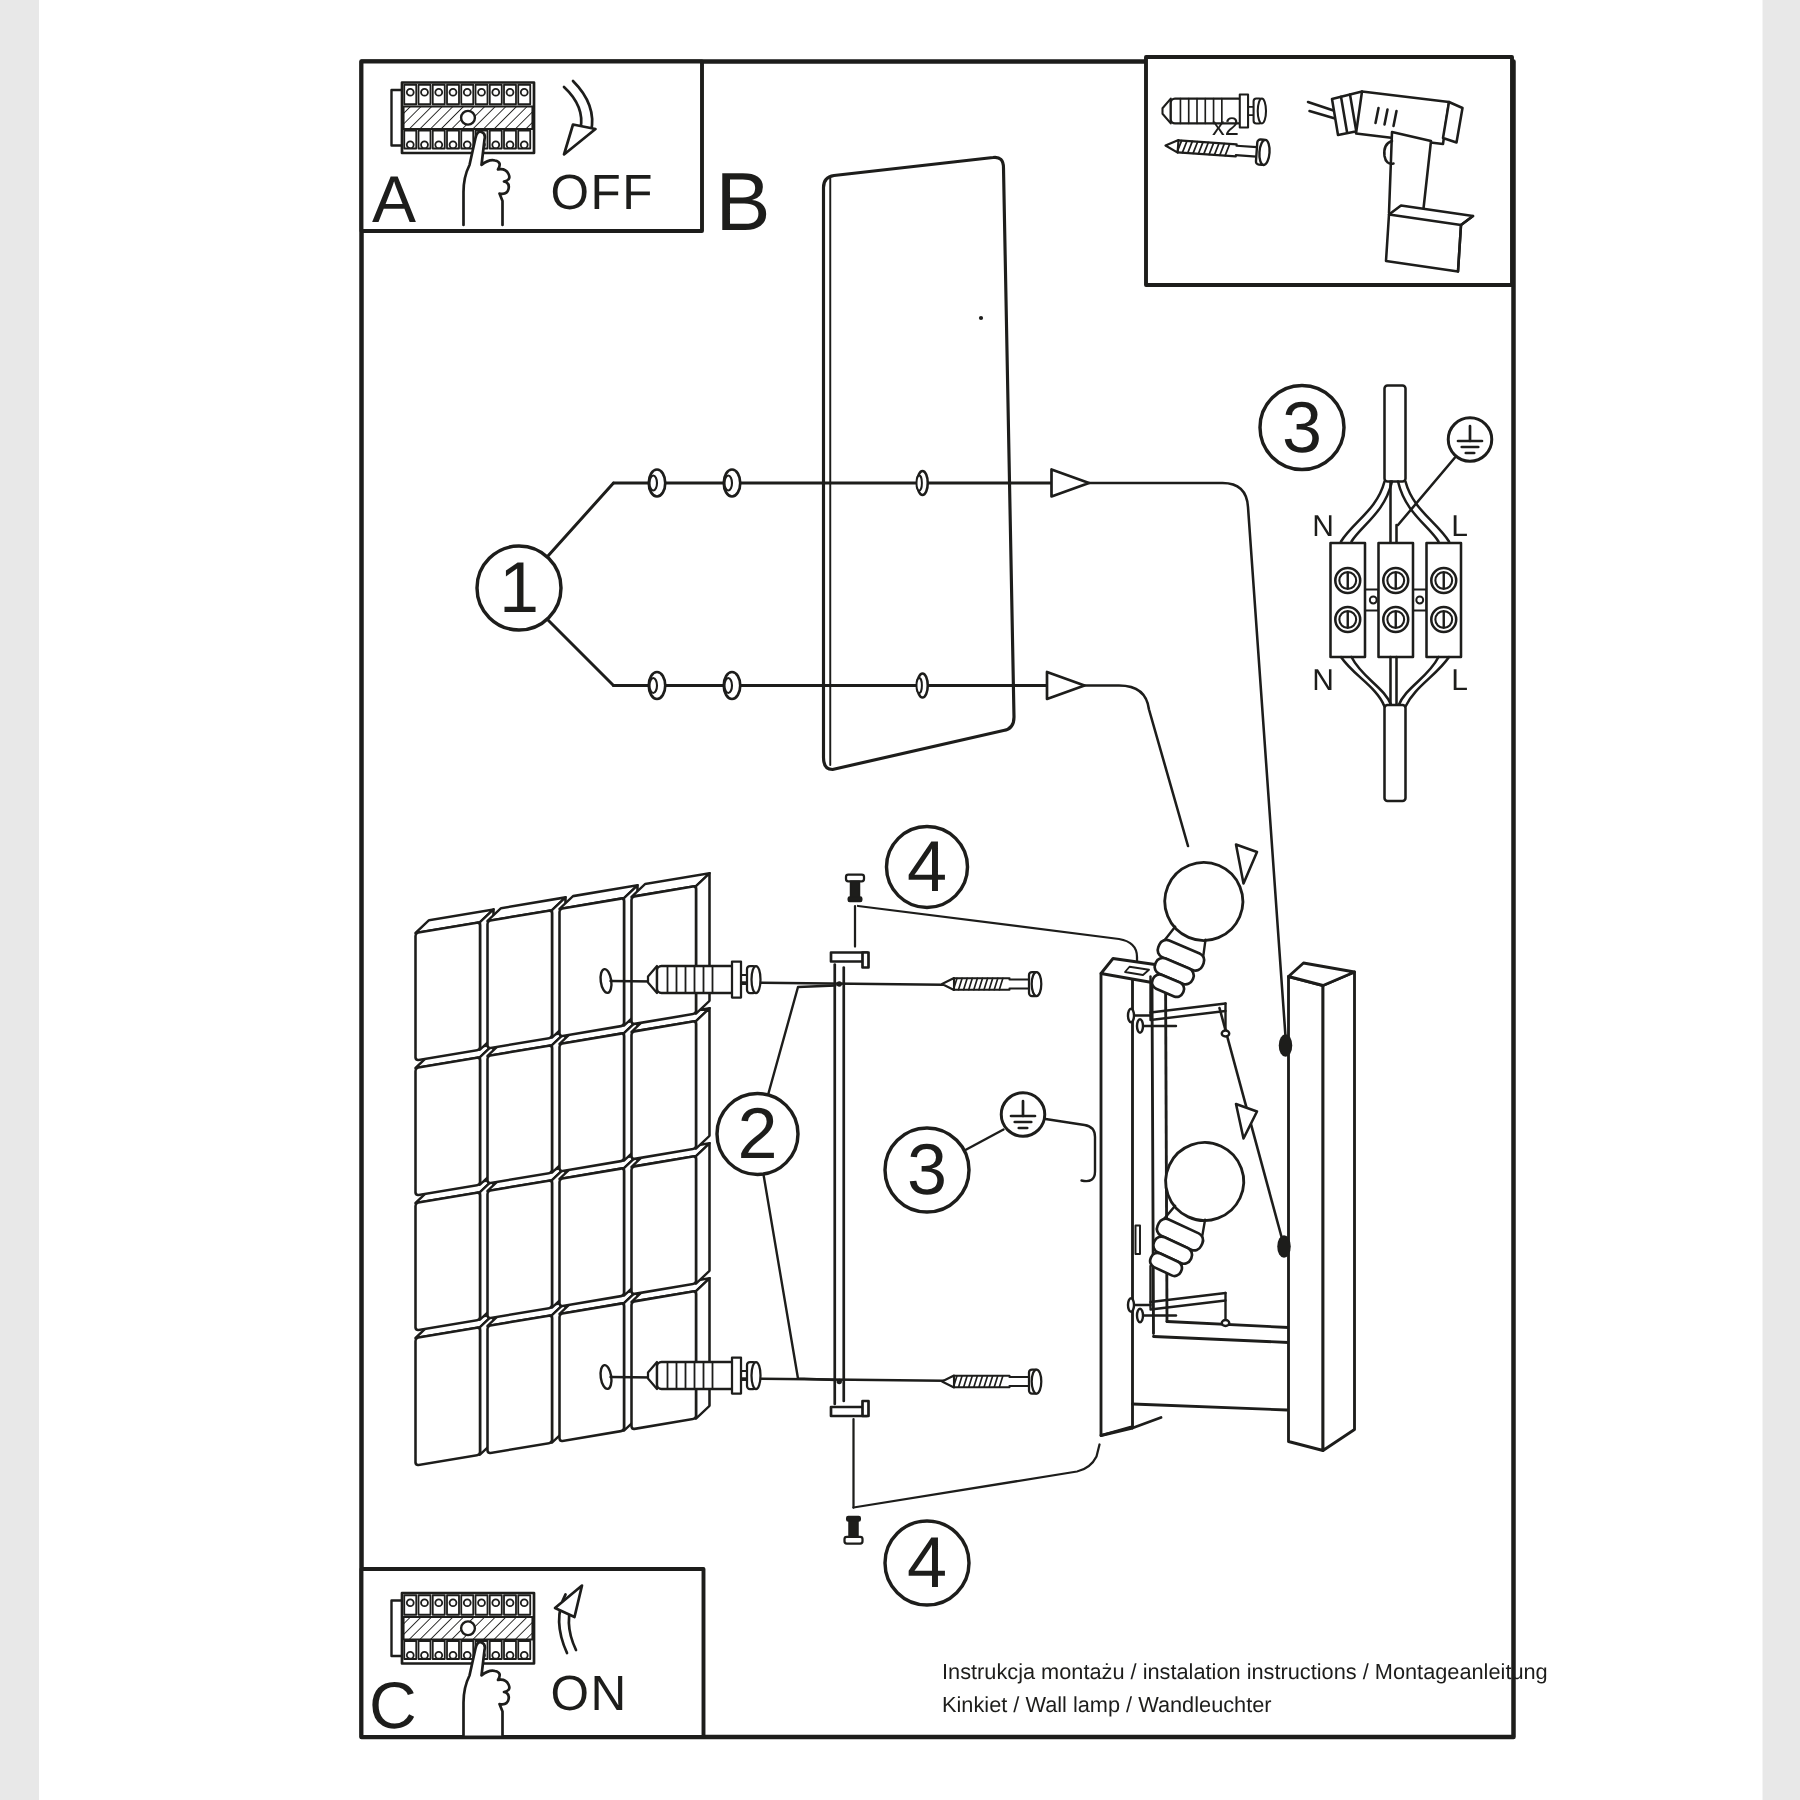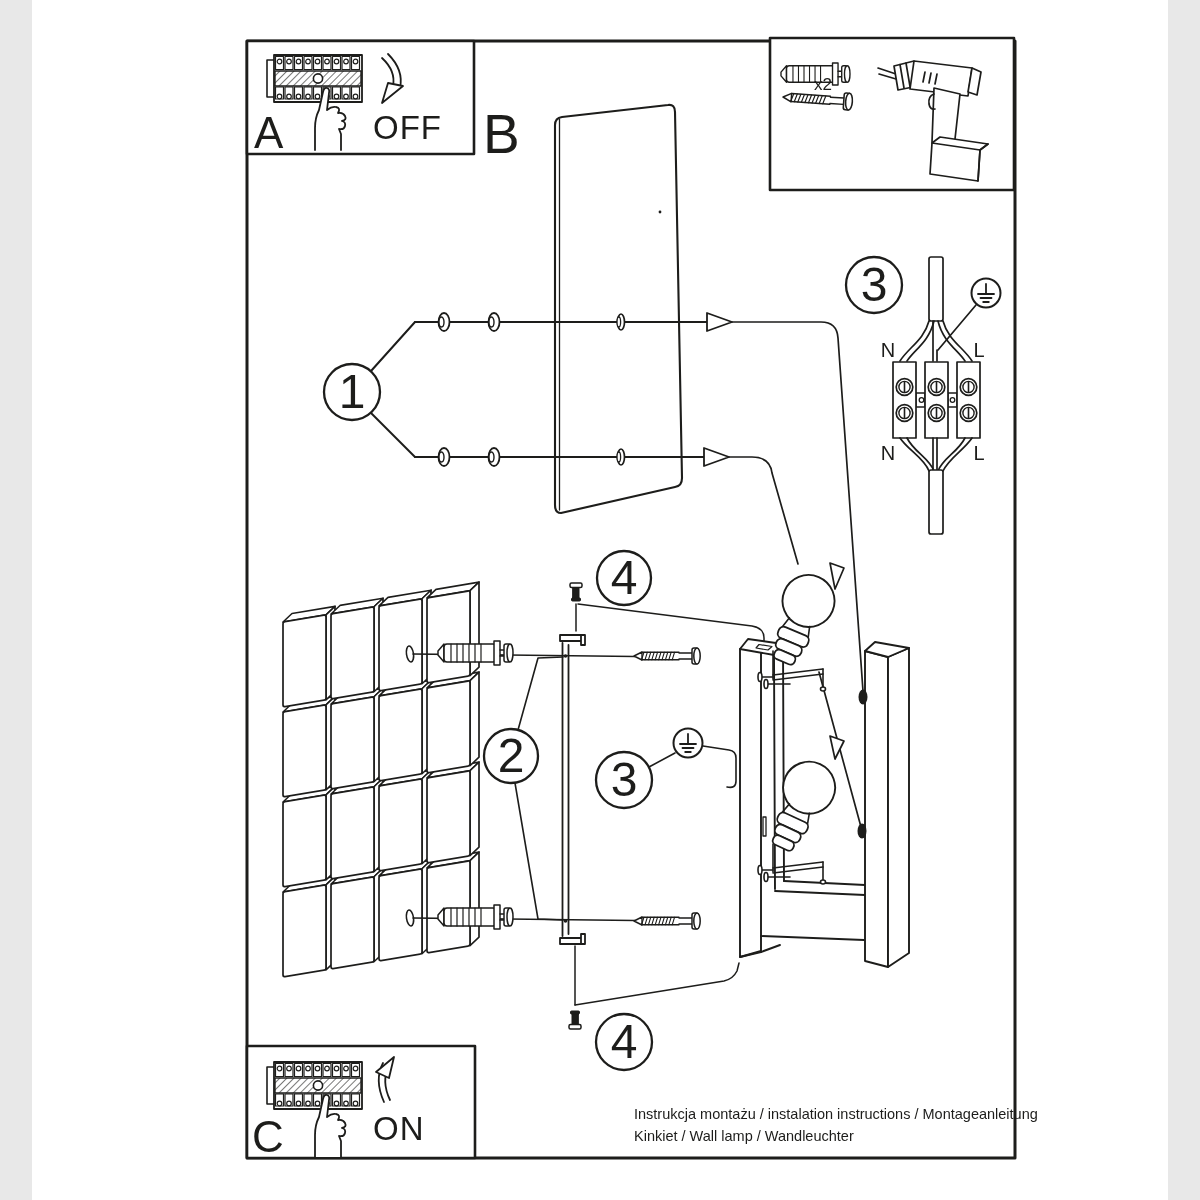--- a/index.html
+++ b/index.html
@@ -1,16 +1,16 @@
 <!DOCTYPE html>
 <html><head>
 <meta charset="utf-8">
 <style>
   html,body{margin:0;padding:0;background:#e8e8e8;}
-  .canvas{position:relative;width:1136px;height:1200px;background:#ffffff;margin:0 auto;overflow:hidden;}
+  .canvas{position:relative;width:1136px;height:1200px;background:#ffffff;margin:0 auto;overflow:hidden;padding-left:13px;}
   svg{position:absolute;left:0;top:0;}
   svg text{font-family:"Liberation Sans","DejaVu Sans",sans-serif;fill:#1d1d1b;stroke:none;}
   .big-letter{font-size:44px;}
   .plate-letter{font-size:55px;}
   .state-label{font-size:33px;letter-spacing:1px;}
   .qty-label{font-size:17px;}
   .step-num{font-size:48px;text-anchor:middle;}
   .wire-label{font-size:20px;text-anchor:middle;}
   .footer-text{font-size:14.5px;}
 </style>

